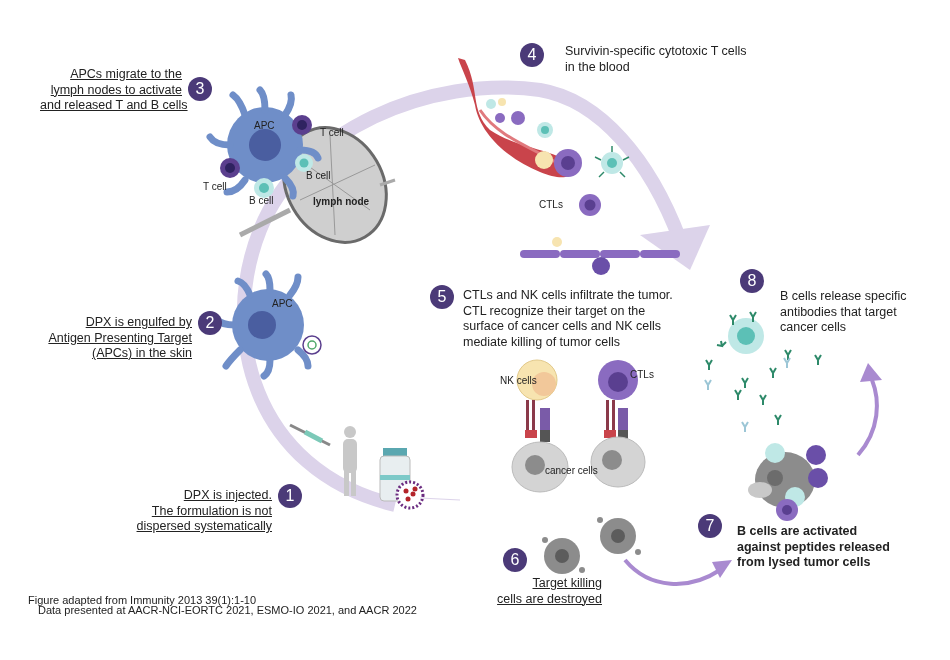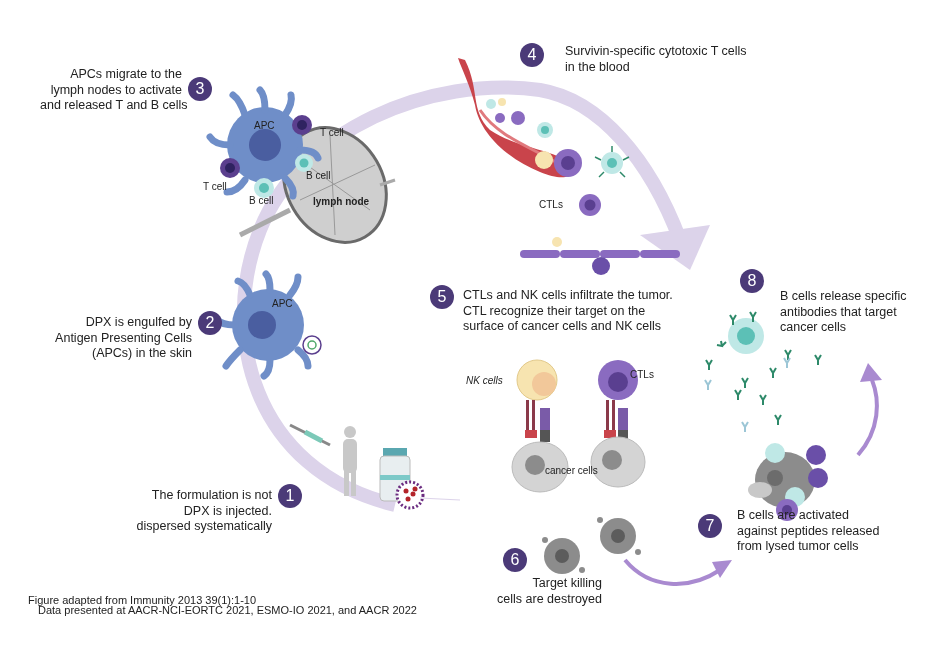--- a/index.html
+++ b/index.html
@@ -1,19 +1,19 @@
 <!DOCTYPE html>
 <html><head>
 <meta charset="utf-8">
 <style>
   html, body { margin:0; padding:0; background:#ffffff; }
   body { width:950px; height:660px; position:relative; overflow:hidden; font-family:"Liberation Sans", sans-serif; color:#222; }
   #canvas { position:absolute; left:0; top:0; width:950px; height:660px; }
   .txt { position:absolute; font-size:12.5px; line-height:15.5px; color:#222; white-space:nowrap; }
-  .txt.right { text-align:right; }
+  .txt.right { text-align:right;text-decoration:underline; }
   .badge { position:absolute; width:24px; height:24px; border-radius:50%; background:#4b3a78; color:#fff; font-size:16px; line-height:24px; text-align:center; font-family:"Liberation Sans", sans-serif; }
   .lbl { position:absolute; font-size:10px; color:#222; white-space:nowrap; }
   .lbl.bold { font-weight:bold; }
   .foot { position:absolute; font-size:11px; line-height:10px; color:#222; white-space:nowrap; }
 </style>
 </head>
 <body>
 
 <svg id="canvas" viewBox="0 0 950 660">
 
@@ -217,62 +217,63 @@
 <div class="txt" style="left:553px; top:44px;margin-left:12px;">
   <div>Survivin-specific cytotoxic T cells</div>
   <div>in the blood</div>
 </div>
 
 <div class="badge" style="left:430px; top:285px;">5</div>
 <div class="txt" style="left:463px; top:288px;">
   <div>CTLs and NK cells infiltrate the tumor.</div>
   <div>CTL recognize their target on the</div>
   <div>surface of cancer cells and NK cells</div>
+  <div>mediate killing of tumor cells</div>
 </div>
 
 <div class="txt right" style="left:40px; top:315px; width:152px;">
   <div>DPX is engulfed by</div>
-  <div>Antigen Presenting Cells</div>
+  <div>Antigen Presenting Target</div>
   <div>(APCs) in the skin</div>
 </div>
 <div class="badge" style="left:198px; top:311px;">2</div>
 
 <div class="txt right" style="left:100px; top:488px; width:172px;">
+  <div>DPX is injected.</div>
   <div>The formulation is not</div>
-  <div>DPX is injected.</div>
   <div>dispersed systematically</div>
 </div>
 <div class="badge" style="left:278px; top:484px;">1</div>
 
 <div class="badge" style="left:503px; top:548px;">6</div>
 <div class="txt right" style="left:480px; top:576px; width:122px;">
   <div>Target killing</div>
   <div>cells are destroyed</div>
 </div>
 
 <div class="badge" style="left:698px; top:514px;">7</div>
-<div class="txt" style="left:737px; top:508px;">
+<div class="txt" style="left:737px; top:524px;font-weight:bold;">
   <div>B cells are activated</div>
   <div>against peptides released</div>
   <div>from lysed tumor cells</div>
 </div>
 
 <div class="badge" style="left:740px; top:269px;">8</div>
 <div class="txt" style="left:780px; top:289px;">
   <div>B cells release specific</div>
   <div>antibodies that target</div>
   <div>cancer cells</div>
 </div>
 
 <div class="lbl" style="left:254px; top:120px;">APC</div>
 <div class="lbl" style="left:320px; top:127px;">T cell</div>
 <div class="lbl" style="left:203px; top:181px;">T cell</div>
 <div class="lbl" style="left:306px; top:170px;">B cell</div>
 <div class="lbl" style="left:249px; top:195px;">B cell</div>
 <div class="lbl bold" style="left:301px; top:196px;margin-left:12px;">lymph node</div>
 <div class="lbl" style="left:272px; top:298px;">APC</div>
 <div class="lbl" style="left:539px; top:199px;">CTLs</div>
-<div class="lbl" style="left:466px; top:375px;font-style:italic;">NK cells</div>
+<div class="lbl" style="left:500px; top:375px;">NK cells</div>
 <div class="lbl" style="left:630px; top:369px;">CTLs</div>
 <div class="lbl" style="left:545px; top:465px;">cancer cells</div>
 
 <div class="foot" style="left:28px; top:595px;">Figure adapted from Immunity 2013 39(1):1-10</div>
 <div class="foot" style="left:28px; top:605px;margin-left:10px;">Data presented at AACR-NCI-EORTC 2021, ESMO-IO 2021, and AACR 2022</div>
 
 </body></html>

